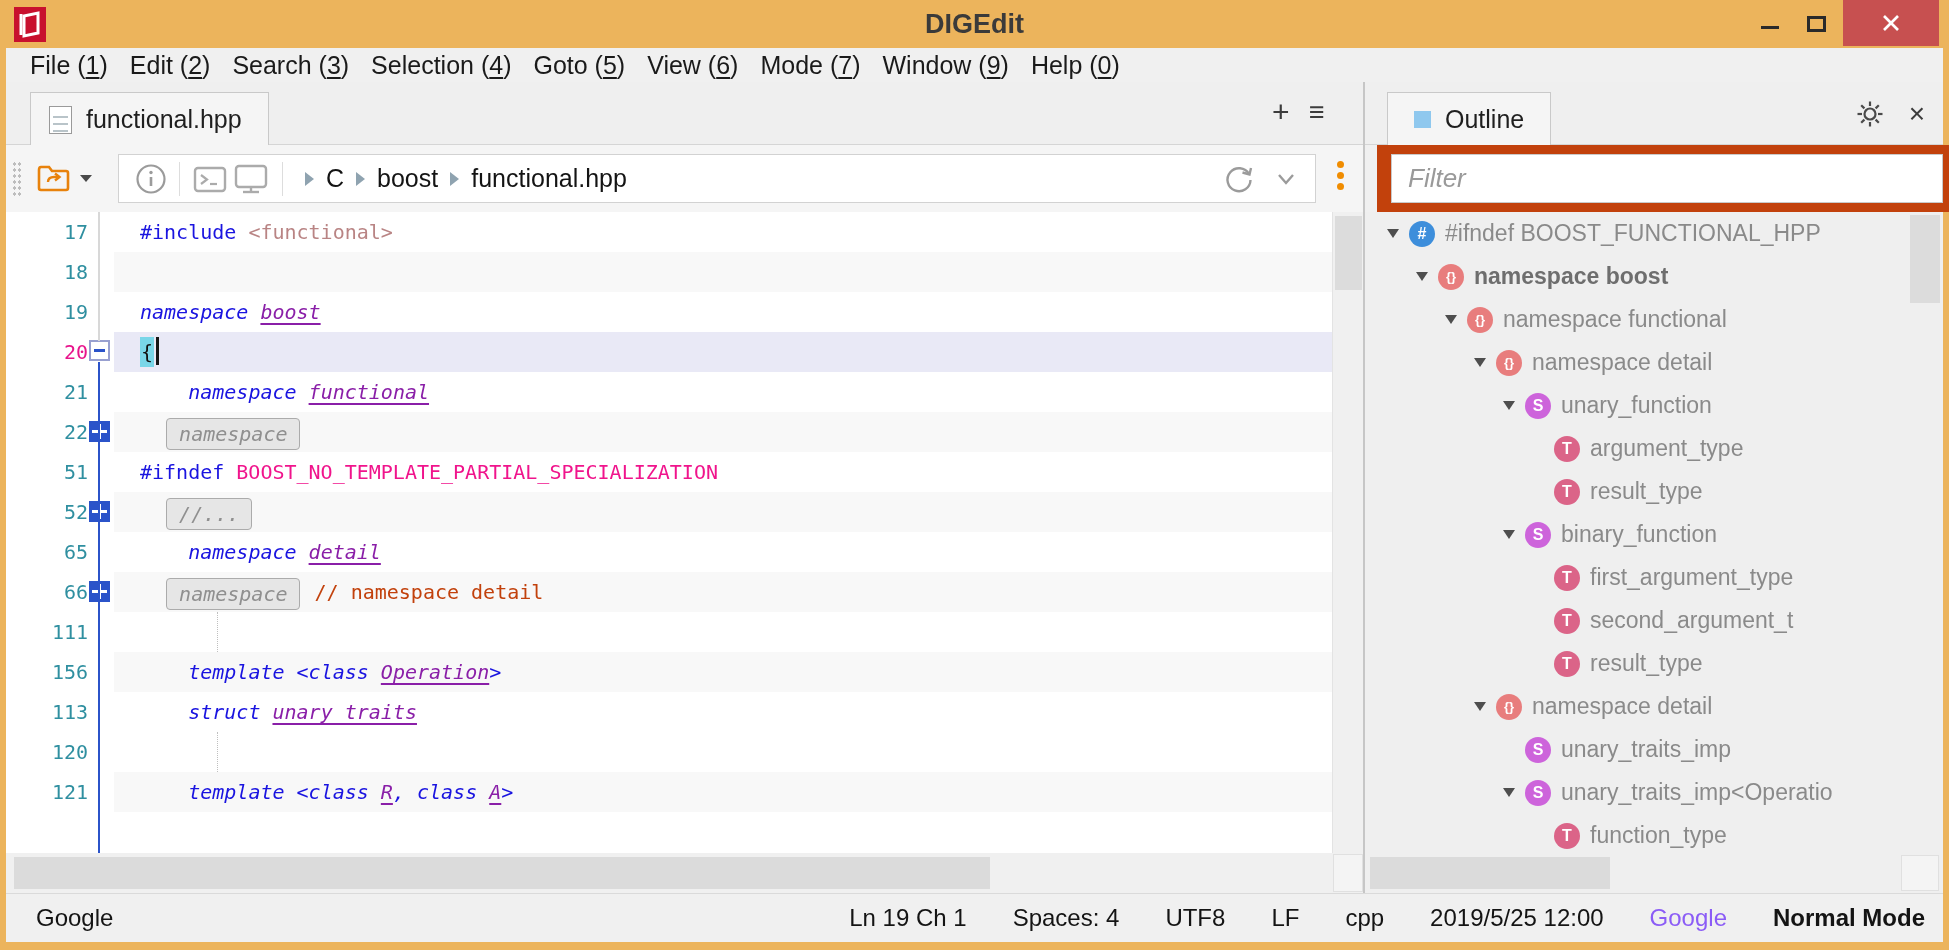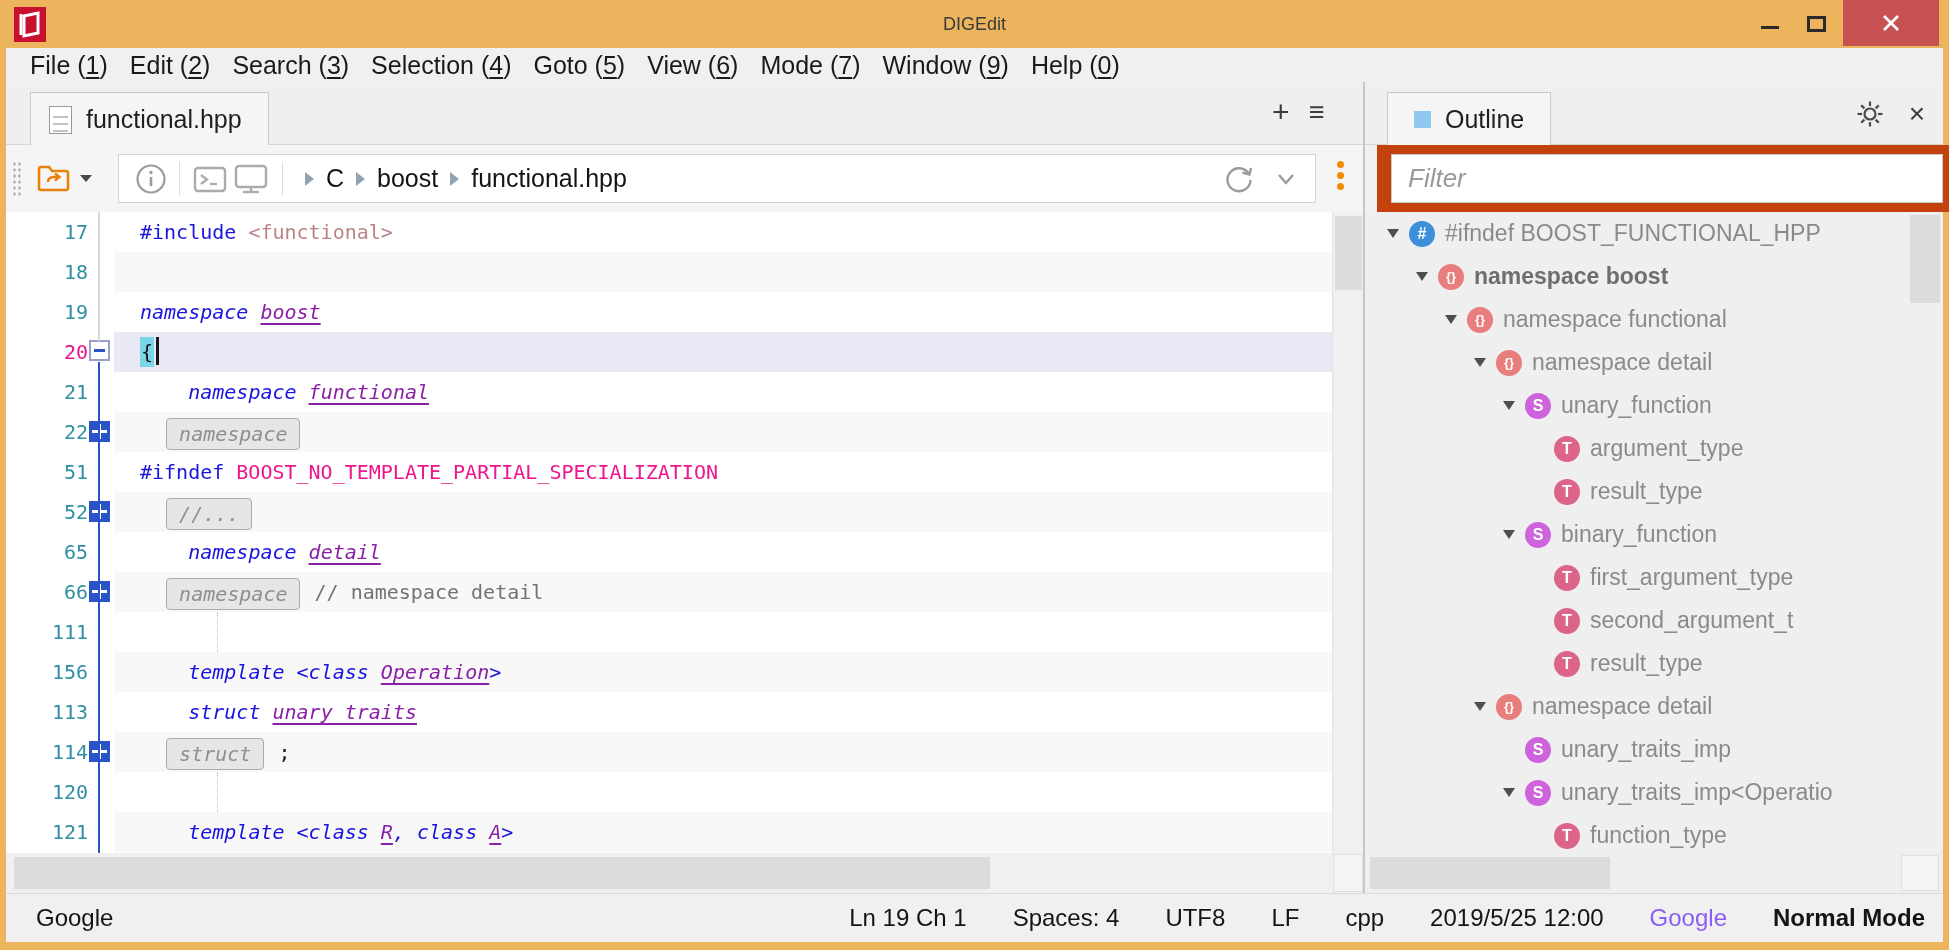--- a/index.html
+++ b/index.html
@@ -2,21 +2,21 @@
 <html><head>
 <meta charset="utf-8">
 <style>
   html,body{margin:0;padding:0;background:#888;}
   *{box-sizing:border-box;}
   .window{position:relative;width:1949px;height:950px;background:#ECB45C;font-family:"Liberation Sans",sans-serif;overflow:hidden;}
 
   
   .titlebar{position:absolute;left:0;top:0;right:0;height:48px;}
   .app-icon{position:absolute;left:14px;top:7px;width:32px;height:35px;background:#C8102E;}
-  .title{position:absolute;left:0;right:0;top:0;height:48px;text-align:center;line-height:48px;font-size:18px;color:#3A3A3A;}
+  .title{position:absolute;left:0;right:0;top:0;height:48px;text-align:center;line-height:48px;font-size:27px;color:#3A3A3A;font-weight:bold;}
   .btn-min{position:absolute;left:1748px;top:0;width:44px;height:46px;cursor:default;}
   .btn-min .bar{position:absolute;left:13px;top:26px;width:18px;height:3px;background:#2A2A2A;}
   .btn-max{position:absolute;left:1794px;top:0;width:44px;height:46px;}
   .btn-max .sq{position:absolute;left:13px;top:16px;width:19px;height:16px;border:3px solid #2A2A2A;background:transparent;}
   .btn-close{position:absolute;left:1843px;top:0;width:96px;height:46px;background:#C75050;display:flex;align-items:center;justify-content:center;}
 
   
   .menubar{position:absolute;left:6px;top:48px;width:1937px;height:34px;background:#F0F0F0;display:flex;align-items:center;gap:22px;padding-left:24px;font-size:25px;color:#1A1A1A;}
   .menu-item{white-space:nowrap;}
   .menu-item u{text-underline-offset:3px;}
@@ -55,21 +55,21 @@
   .slot{width:26px;flex:none;position:relative;}
   .body{flex:1;position:relative;padding-left:26px;white-space:pre;color:#1A1A1A;}
   .row.z .body{background:#F8F8F8;}
   .row.cur .body{background:#E9E9F6;}
   .row.cur .gut{color:#E8148C;}
   .s-pre{color:#1A14E0;}
   .s-kw{color:#1A14E0;font-style:italic;}
   .s-type{color:#8A1FA8;font-style:italic;text-decoration:underline;text-underline-offset:4px;}
   .s-str{color:#B98484;}
   .s-macro{color:#F0148C;}
-  .s-comment{color:#737373;text-align:center;}
+  .s-comment{color:#c2410c;text-align:center;}
   .s-plain{color:#1A1A1A;}
   .fold-box{display:inline-block;background:#E6E6E6;border:1px solid #ABABAB;border-radius:4px;padding:0 12px;margin:0 2px;font-style:italic;color:#8F8F8F;line-height:30px;height:32px;vertical-align:middle;}
   .s-brace{background:#79D6E8;color:#111;padding:3px 1px;}
   .caret{display:inline-block;width:3px;height:28px;background:#151515;vertical-align:-6px;margin-left:2px;}
   .iguide{position:absolute;left:103px;top:0;bottom:0;border-left:1px dotted #BFBFBF;}
   .fold-minus{position:absolute;left:1px;top:8px;width:21px;height:21px;background:#fff;border:2px solid #98A0D0;}
   .fold-minus::before{content:'';position:absolute;left:3px;right:3px;top:7px;height:3px;background:#2B53C9;}
   .fold-plus{position:absolute;left:1px;top:9px;width:21px;height:21px;background:#2B53C9;}
   .fold-plus::before{content:'';position:absolute;left:3px;right:3px;top:9px;height:3px;background:#fff;}
   .fold-plus::after{content:'';position:absolute;top:3px;bottom:3px;left:9px;width:3px;background:#fff;}
@@ -284,27 +284,20 @@
             <div class="row z">
               <span class="gut">156</span>
               <span class="slot"></span>
               <div class="body"><span class="s-plain">    </span><span class="s-kw">template </span><span class="s-kw">&lt;</span><span class="s-kw">class </span><span class="s-type">Operation</span><span class="s-kw">&gt;</span></div>
             </div>
             <div class="row">
               <span class="gut">113</span>
               <span class="slot"></span>
               <div class="body"><span class="s-plain">    </span><span class="s-kw">struct </span><span class="s-type">unary_traits</span></div>
             </div>
-            <div class="row z">
-              <span class="gut">114</span>
-              <span class="slot">
-                <div class="fold-plus"></div>
-              </span>
-              <div class="body"><span class="s-plain">  </span><span class="fold-box">struct</span><span class="s-plain"> ;</span></div>
-            </div>
             <div class="row">
               <span class="gut">120</span>
               <span class="slot"></span>
               <div class="body"><div class="iguide"></div></div>
             </div>
             <div class="row z">
               <span class="gut">121</span>
               <span class="slot"></span>
               <div class="body"><span class="s-plain">    </span><span class="s-kw">template </span><span class="s-kw">&lt;</span><span class="s-kw">class </span><span class="s-type">R</span><span class="s-kw">, </span><span class="s-kw">class </span><span class="s-type">A</span><span class="s-kw">&gt;</span></div>
             </div>

